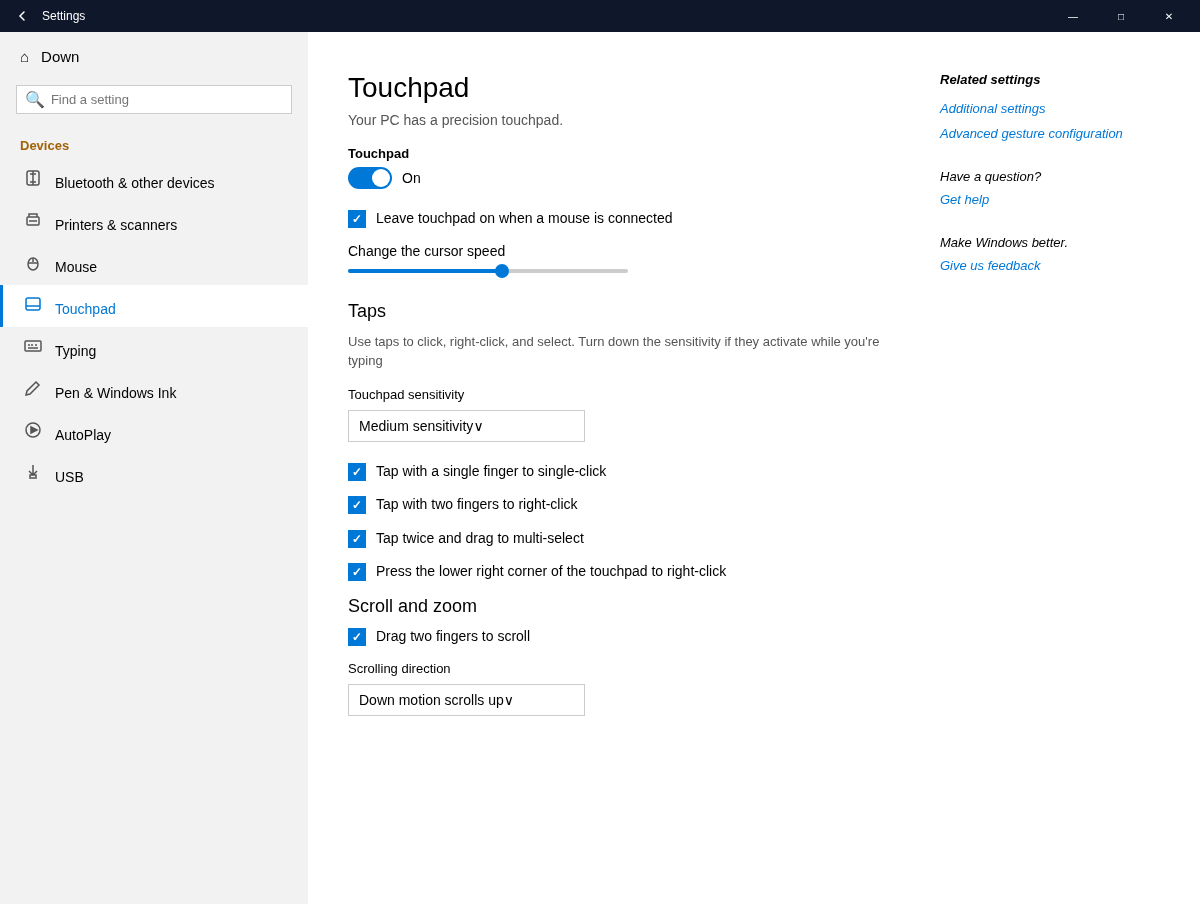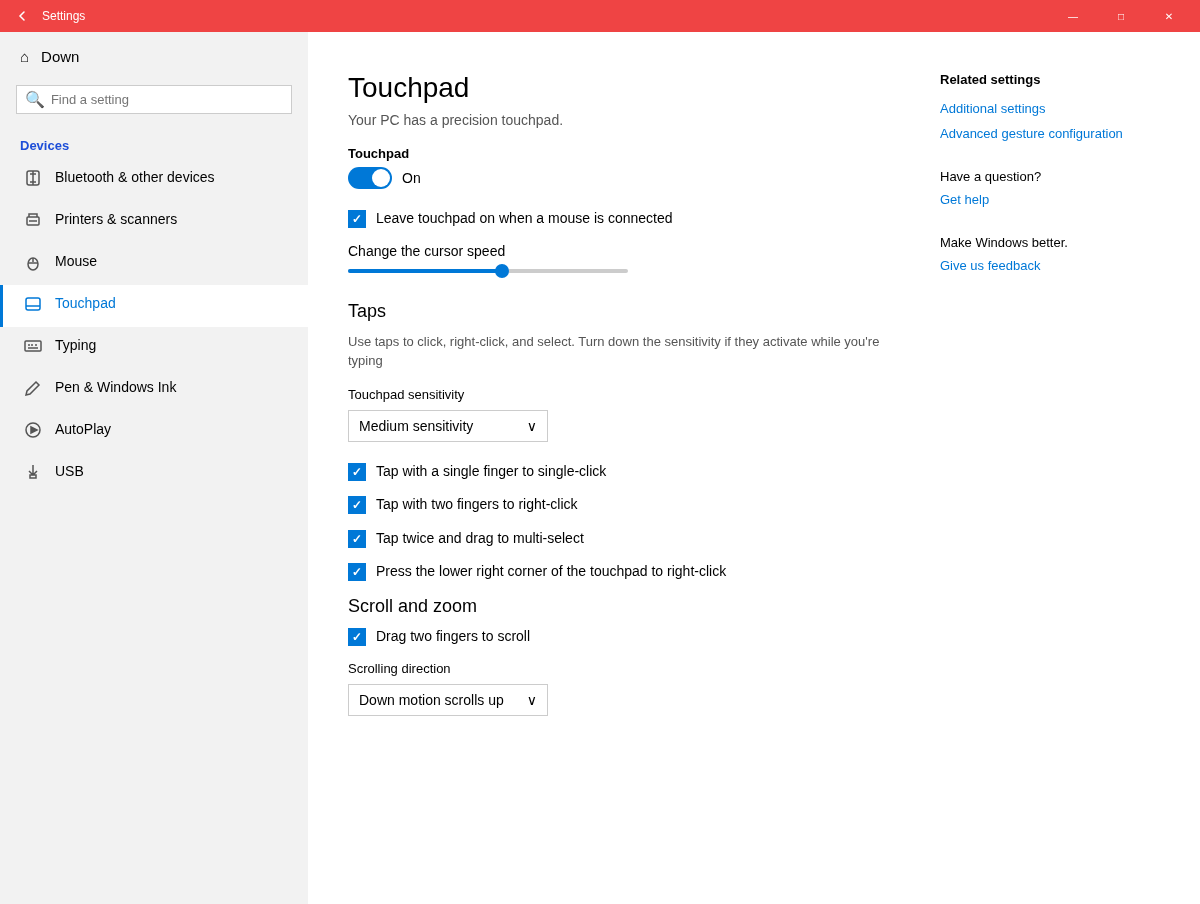--- a/index.html
+++ b/index.html
@@ -1,20 +1,20 @@
 <!DOCTYPE html>
 <html><head>
   <meta charset="utf-8">
   <style>
     * { margin: 0; padding: 0; box-sizing: border-box; }
     body { font-family: 'Segoe UI', sans-serif; background: #fff; width: 1200px; height: 904px; overflow: hidden; display: flex; flex-direction: column; }
 
     
     .titlebar {
-      background: #ef4444;
+      background: #0f172a;
       height: 32px;
       display: flex;
       align-items: center;
       padding: 0 8px;
       flex-shrink: 0;
     }
     .titlebar-back {
       width: 28px; height: 28px;
       display: flex; align-items: center; justify-content: center;
       color: white; cursor: pointer; border-radius: 3px;
@@ -66,28 +66,28 @@
       border: 1px solid #ccc;
       padding: 4px 8px;
       gap: 6px;
     }
     .sidebar-search input {
       border: none; outline: none; font-size: 13px; flex: 1; background: transparent;
     }
     .sidebar-section-label {
       font-size: 12px;
       font-weight: 600;
-      color: #1d4ed8;
+      color: #a16207;
       padding: 8px 20px 6px;
       text-transform: none;
       font-size: 13px;
     }
     .sidebar-item {
       display: flex;
-      align-items: flex-start;
+      align-items: flex-end;
       padding: 10px 20px;
       cursor: pointer;
       gap: 12px;
       font-size: 14px;
       color: #000;
       border-left: 3px solid transparent;
     }
     .sidebar-item.active {
       background: #fff;
       border-left: 3px solid #0078d7;
@@ -108,20 +108,21 @@
     .content-layout {
       display: flex;
       gap: 60px;
     }
     .content-main {
       flex: 1;
     }
     .content-sidebar {
       width: 220px;
       flex-shrink: 0;
+      font-style: italic;
     }
 
     .page-title {
       font-size: 28px;
       font-weight: 300;
       color: #000;
       margin-bottom: 8px;
     }
     .page-subtitle {
       font-size: 14px;
@@ -242,24 +243,23 @@
 
     
     .dropdown-label {
       font-size: 13px;
       color: #000;
       margin-bottom: 8px;
     }
     .dropdown {
       display: flex;
       align-items: center;
-      justify-content: space-between;
       border: 1px solid #ccc;
       padding: 7px 10px;
-      width: 200px;
+      width: 237px;
       background: #fff;
       cursor: pointer;
       font-size: 14px;
       margin-bottom: 20px;
     }
 
     
     .related-title {
       font-size: 13px;
       font-weight: 600;

